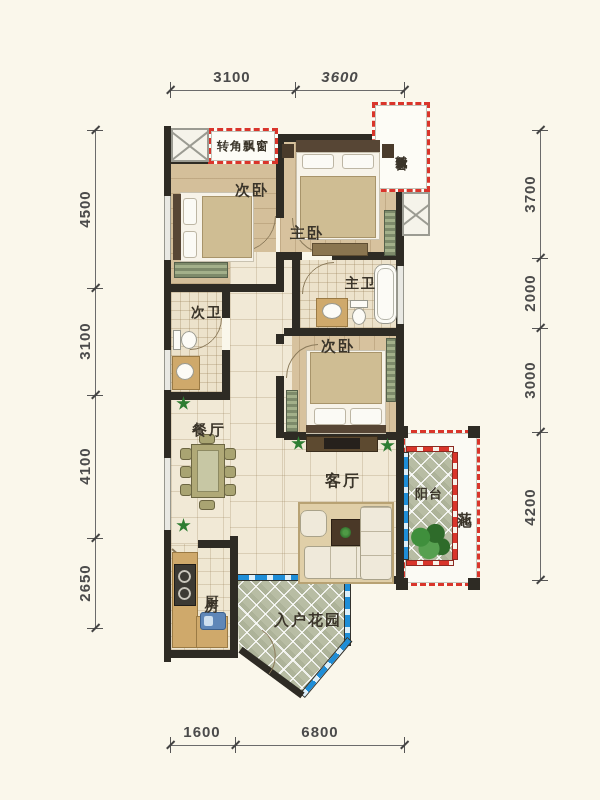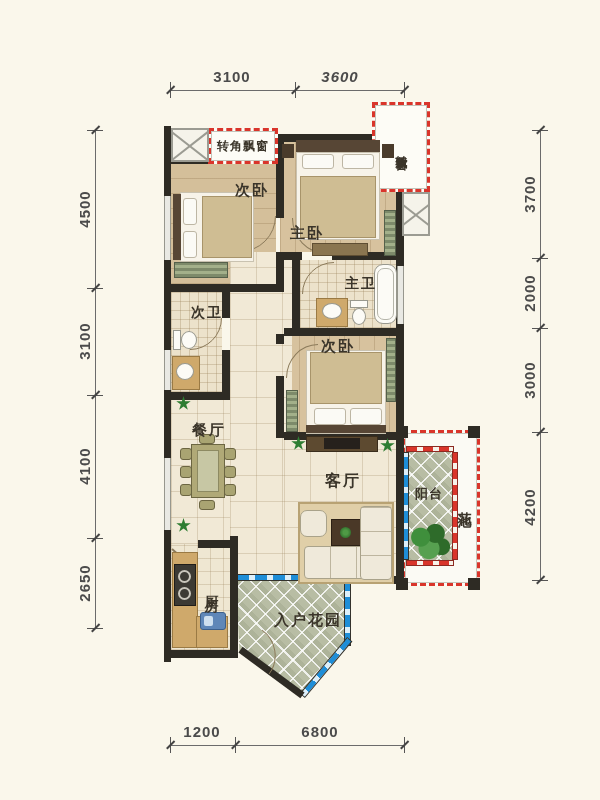--- a/index.html
+++ b/index.html
@@ -258,21 +258,21 @@
   </div>
 
   <div>
     <div class="dline" style="left:170px;top:745px;width:235px;height:1px;"></div>
     <div class="tick" style="left:170px;top:737px;width:1px;height:16px;"></div>
     <div class="tick" style="left:235px;top:737px;width:1px;height:16px;"></div>
     <div class="tick" style="left:404px;top:737px;width:1px;height:16px;"></div>
     <div class="slash" style="left:165px;top:744px;"></div>
     <div class="slash" style="left:230px;top:744px;"></div>
     <div class="slash" style="left:399px;top:744px;"></div>
-    <div class="dimtxt" style="left:202px;top:731px;">1200</div>
+    <div class="dimtxt" style="left:202px;top:731px;">1600</div>
     <div class="dimtxt" style="left:320px;top:731px;">6800</div>
   </div>
 
   <div>
     <div class="dline" style="left:95px;top:130px;width:1px;height:498px;"></div>
     <div class="tick" style="left:87px;top:130px;width:16px;height:1px;"></div>
     <div class="tick" style="left:87px;top:288px;width:16px;height:1px;"></div>
     <div class="tick" style="left:87px;top:395px;width:16px;height:1px;"></div>
     <div class="tick" style="left:87px;top:538px;width:16px;height:1px;"></div>
     <div class="tick" style="left:87px;top:628px;width:16px;height:1px;"></div>

